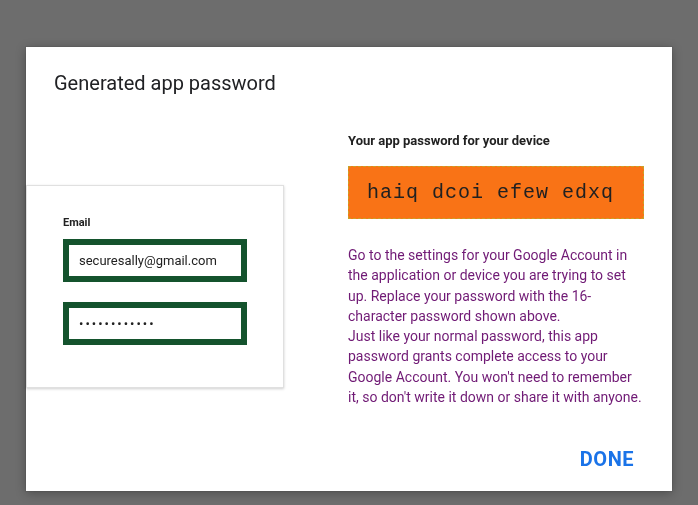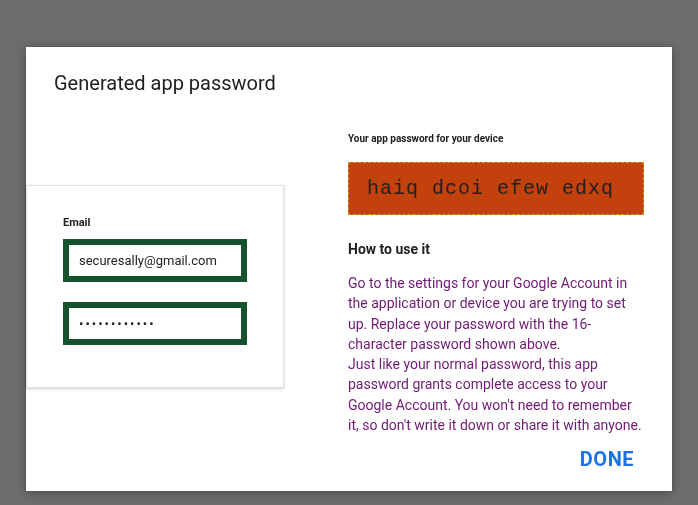--- a/index.html
+++ b/index.html
@@ -70,27 +70,27 @@
     .form-field.password {
       font-size: 13px;
       letter-spacing: 2px;
       margin-bottom: 0;
     }
     .right-col {
       flex: 1;
       padding-left: 32px;
     }
     .section-heading {
-      font-size: 10px;
+      font-size: 13px;
       font-weight: 700;
       color: #212121;
       margin-bottom: 18px;
     }
     .password-box {
-      background: #c2410c;
+      background: #f97316;
       border: 1px dashed #c9a227;
       padding: 14px 18px;
       margin-bottom: 26px;
       display: inline-block;
       width: 100%;
     }
     .password-text {
       font-family: 'Courier New', Courier, monospace;
       font-size: 20px;
       color: #212121;
@@ -140,21 +140,20 @@
       </div>
     </div>
 
     <div class="right-col">
       <div class="section-heading">Your app password for your device</div>
 
       <div class="password-box">
         <span class="password-text">haiq dcoi efew edxq</span>
       </div>
 
-      <div class="howto-heading">How to use it</div>
 
       <div class="howto-text">
         <span>Go to the settings for your Google Account in the application or device you are trying to set up. Replace your password with the 16-character password shown above.</span><br>
         <span>Just like your normal password, this app password grants complete access to your Google Account. You won't need to remember it, so don't write it down or share it with anyone.</span>
       </div>
     </div>
   </div>
 
   <div class="modal-footer">
     <button class="done-btn">DONE</button>

